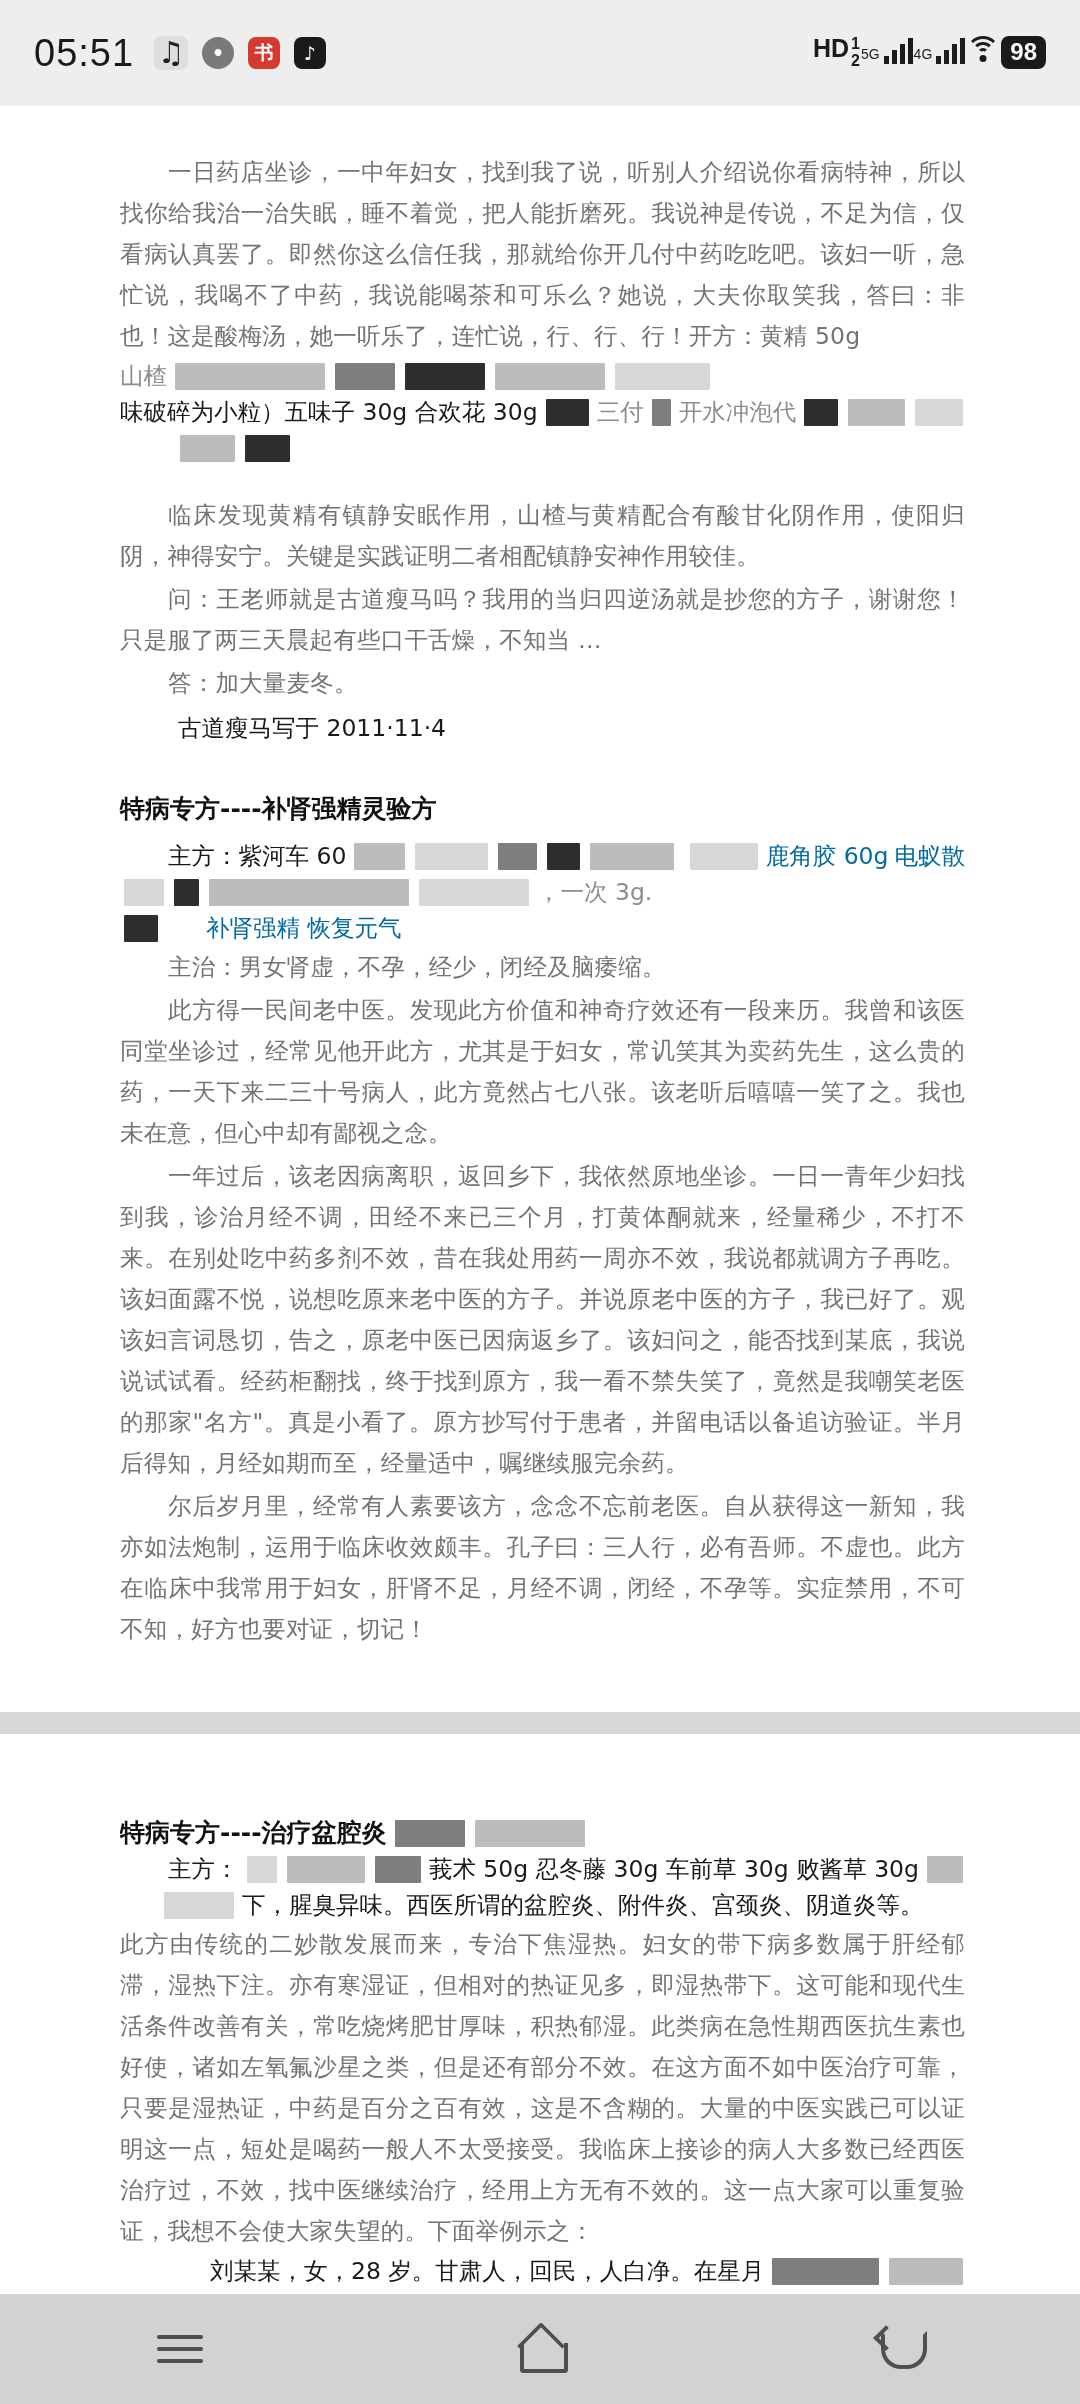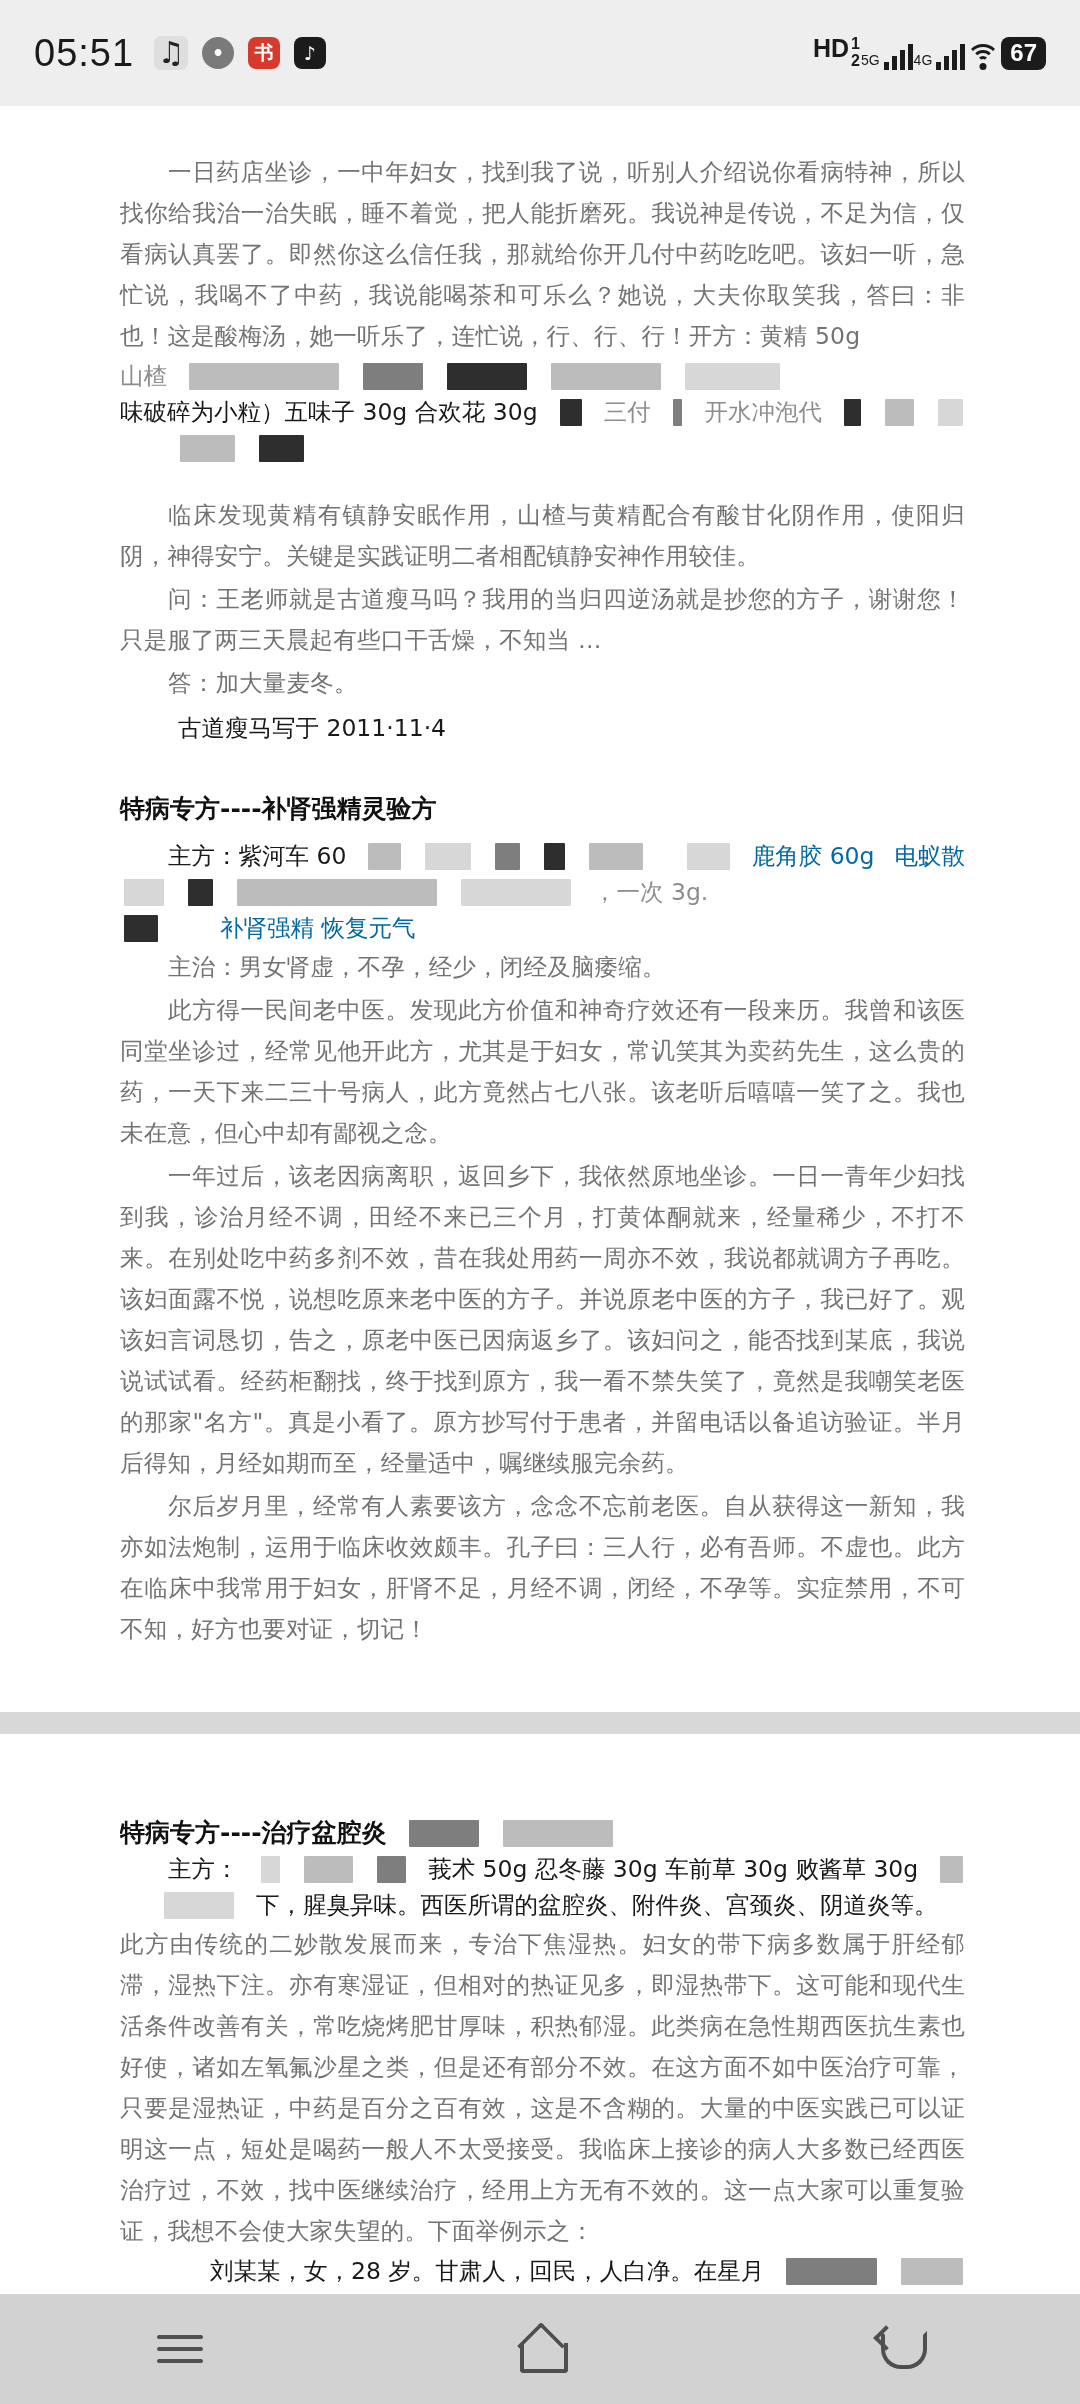--- a/index.html
+++ b/index.html
@@ -36,21 +36,21 @@
   }
   .sb-left-icons {
     display: flex;
     align-items: center;
     gap: 14px;
     margin-left: 20px;
   }
   .sb-spacer { flex: 1 1 auto; }
   .sb-right {
     display: flex;
-    align-items: flex-end;
+    align-items: flex-start;
     gap: 1px;
     margin-left: 32px;
   }
   .glyph-note {
     font-size: 30px;
     color: #222;
     background: #dedede;
     width: 34px; height: 34px;
     border-radius: 7px;
     display: inline-flex;
@@ -189,21 +189,21 @@
     border-radius: 1px;
     margin: 0 2px;
   }
   .rd-dark { background: #2e2e2e; }
   .rd-mid  { background: #7e7e7e; }
   .rd-light{ background: #bcbcbc; }
   .rd-pale { background: #d7d7d7; }
   .blurline {
     display: flex;
     align-items: center;
-    gap: 20px;
+    gap: 6px;
     flex-wrap: nowrap;
     height: 34px;
     margin: 2px 0;
     overflow: hidden;
   }
   .blurline .rd { height: 27px; }
   .text-frag {
     font-size: 23.5px;
     color: #191919;
     white-space: nowrap;
@@ -322,21 +322,21 @@
             <i></i>
             <i></i>
           </span>
       </span>
       <span class="wifi">
         <span class="w1"></span>
           <span class="w2"></span>
           <span class="w3"></span>
           <span class="dot"></span>
       </span>
-      <span class="battery">67</span>
+      <span class="battery">98</span>
     </div>
   </div>
 
   <div class="doc-scroll">
 
     <div class="page">
       <div class="page-inner">
         <p class="body-text indent">一日药店坐诊，一中年妇女，找到我了说，听别人介绍说你看病特神，所以找你给我治一治失眠，睡不着觉，把人能折磨死。我说神是传说，不足为信，仅看病认真罢了。即然你这么信任我，那就给你开几付中药吃吃吧。该妇一听，急忙说，我喝不了中药，我说能喝茶和可乐么？她说，大夫你取笑我，答曰：非也！这是酸梅汤，她一听乐了，连忙说，行、行、行！开方：黄精 50g</p>
 
         <div class="blurline">

